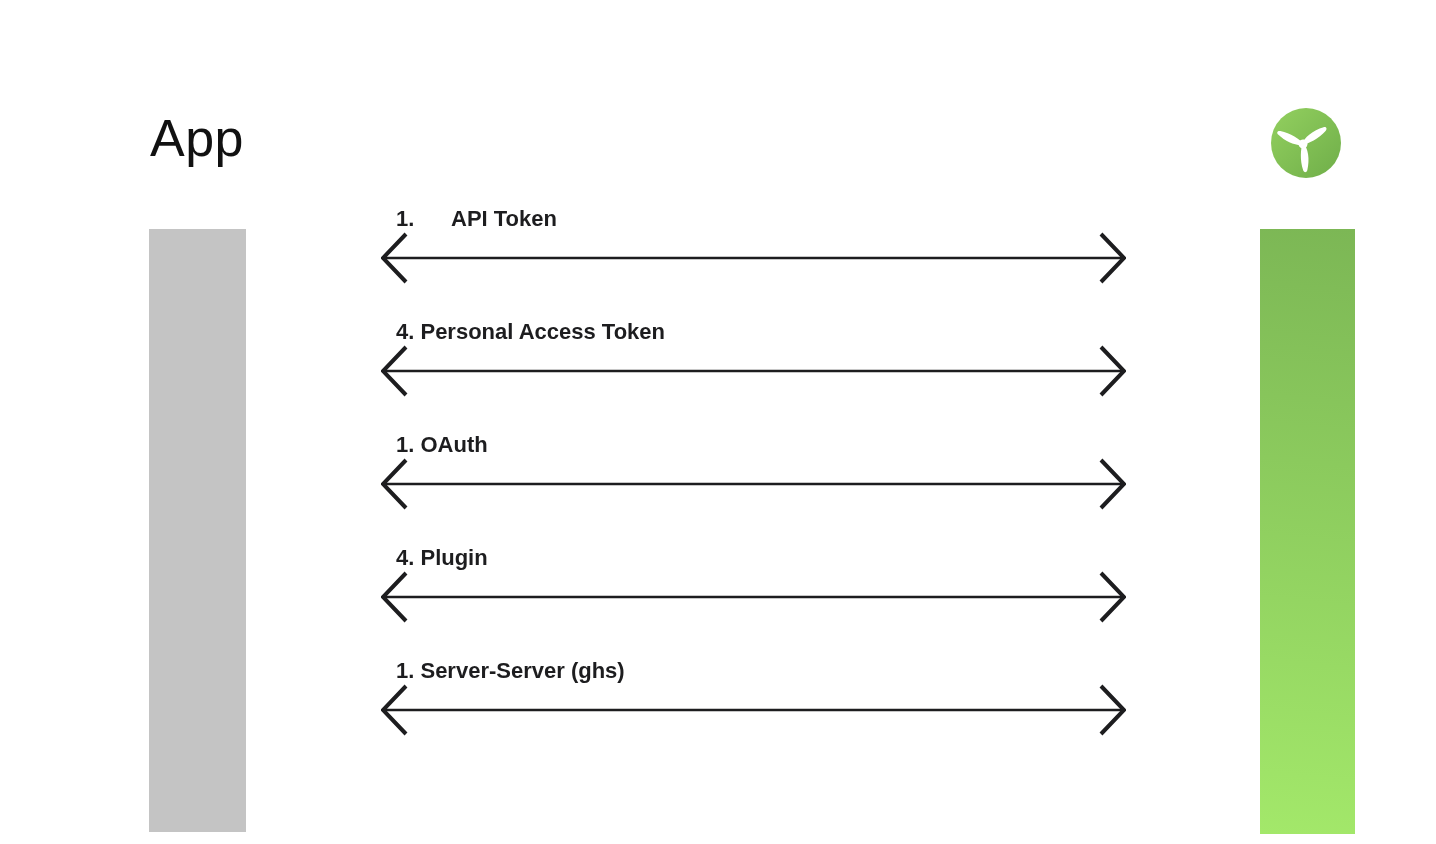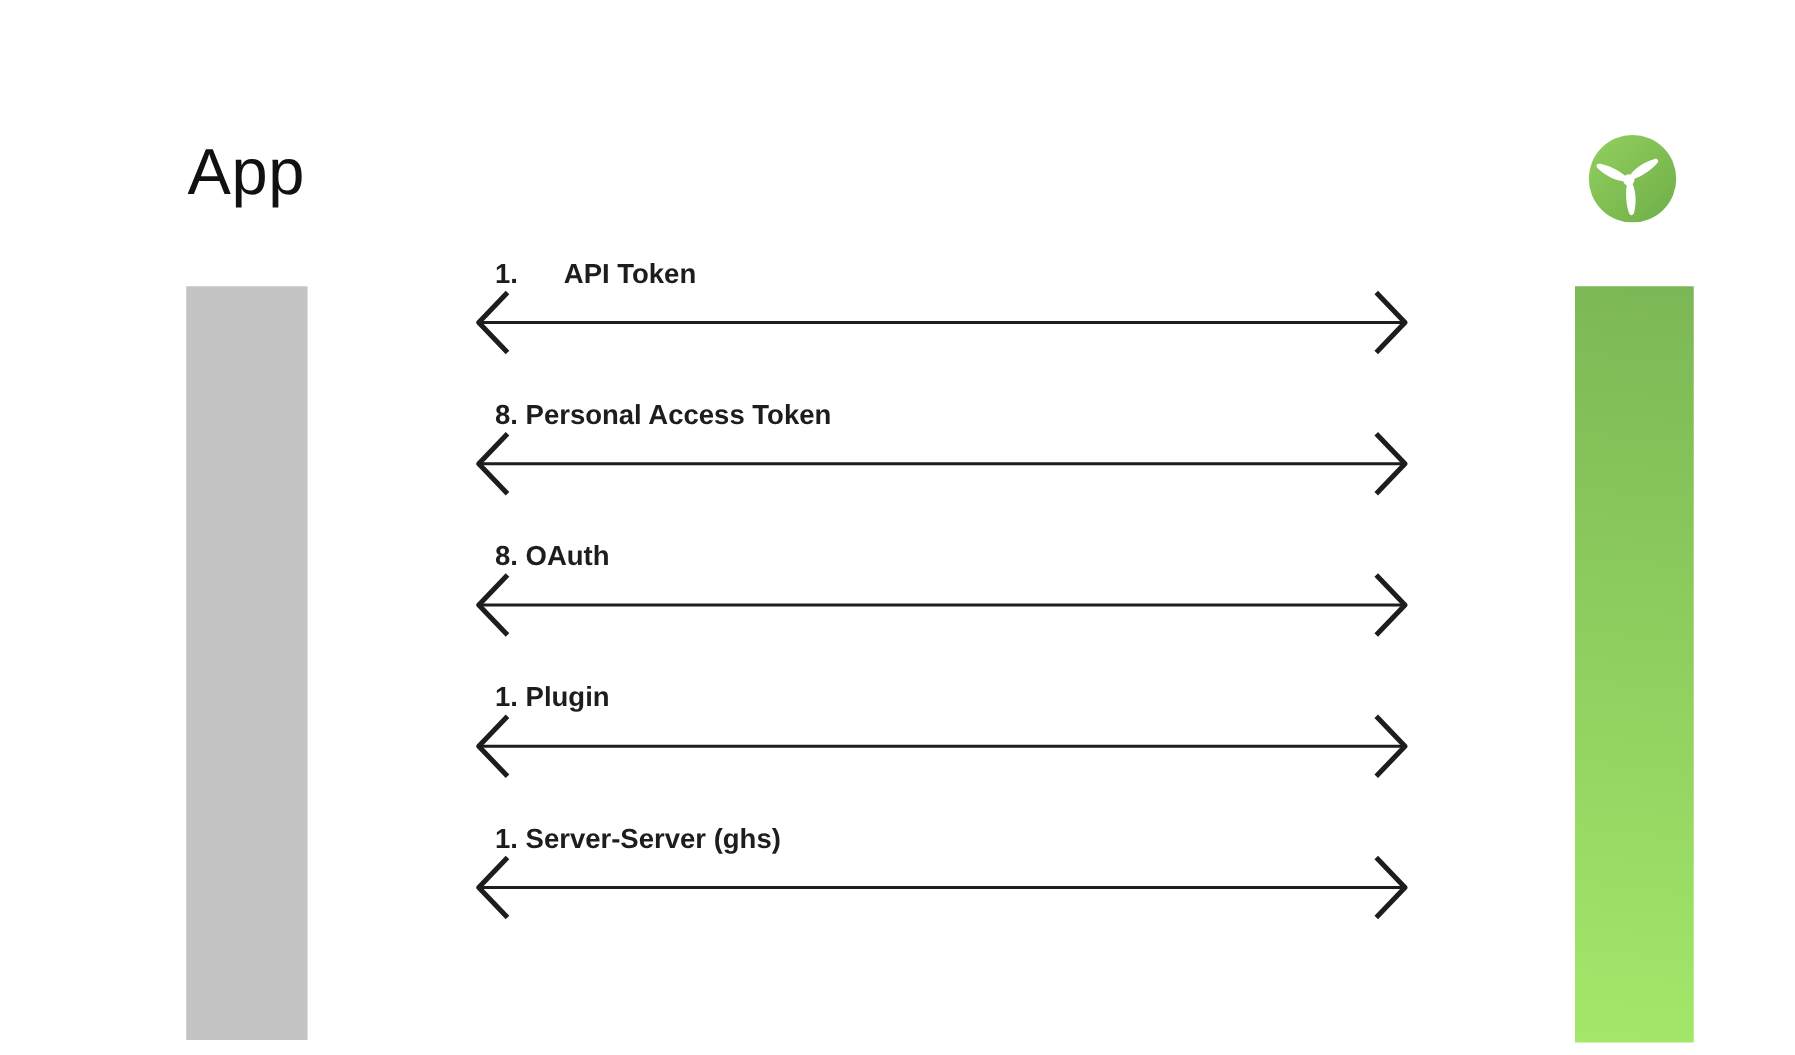--- a/index.html
+++ b/index.html
@@ -134,39 +134,39 @@
   <div class="row row-1">
     <div class="arrow-label">1.&nbsp;&nbsp;&nbsp;&nbsp;&nbsp;&nbsp;API Token</div>
     <svg class="arrow-svg" viewBox="0 0 745 52" aria-hidden="true">
       <line class="shaft" x1="2" y1="26" x2="743" y2="26"></line>
       <polyline class="head" points="25,2 2,26 25,50"></polyline>
       <polyline class="head" points="720,2 743,26 720,50"></polyline>
     </svg>
   </div>
 
   <div class="row row-2">
-    <div class="arrow-label">8. Personal Access Token</div>
+    <div class="arrow-label">4. Personal Access Token</div>
     <svg class="arrow-svg" viewBox="0 0 745 52" aria-hidden="true">
       <line class="shaft" x1="2" y1="26" x2="743" y2="26"></line>
       <polyline class="head" points="25,2 2,26 25,50"></polyline>
       <polyline class="head" points="720,2 743,26 720,50"></polyline>
     </svg>
   </div>
 
   <div class="row row-3">
-    <div class="arrow-label">8. OAuth</div>
+    <div class="arrow-label">1. OAuth</div>
     <svg class="arrow-svg" viewBox="0 0 745 52" aria-hidden="true">
       <line class="shaft" x1="2" y1="26" x2="743" y2="26"></line>
       <polyline class="head" points="25,2 2,26 25,50"></polyline>
       <polyline class="head" points="720,2 743,26 720,50"></polyline>
     </svg>
   </div>
 
   <div class="row row-4">
-    <div class="arrow-label">1. Plugin</div>
+    <div class="arrow-label">4. Plugin</div>
     <svg class="arrow-svg" viewBox="0 0 745 52" aria-hidden="true">
       <line class="shaft" x1="2" y1="26" x2="743" y2="26"></line>
       <polyline class="head" points="25,2 2,26 25,50"></polyline>
       <polyline class="head" points="720,2 743,26 720,50"></polyline>
     </svg>
   </div>
 
   <div class="row row-5">
     <div class="arrow-label">1. Server-Server (ghs)</div>
     <svg class="arrow-svg" viewBox="0 0 745 52" aria-hidden="true">

